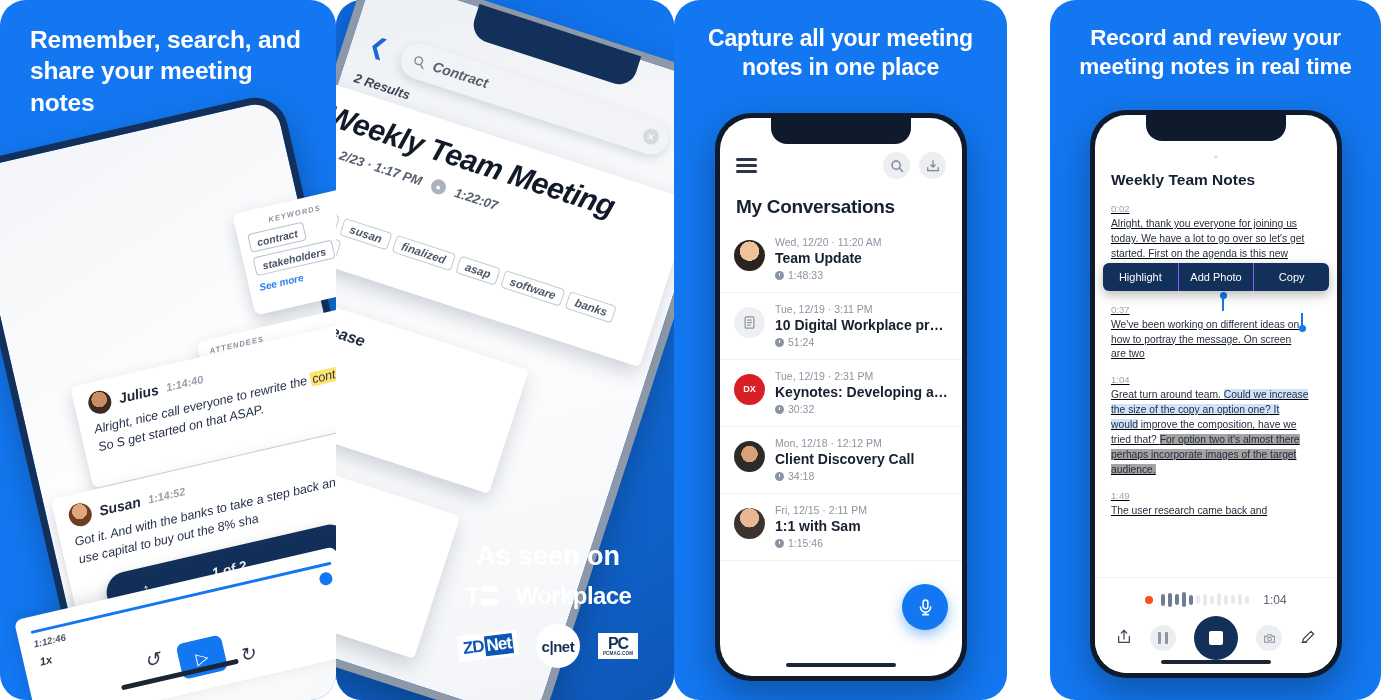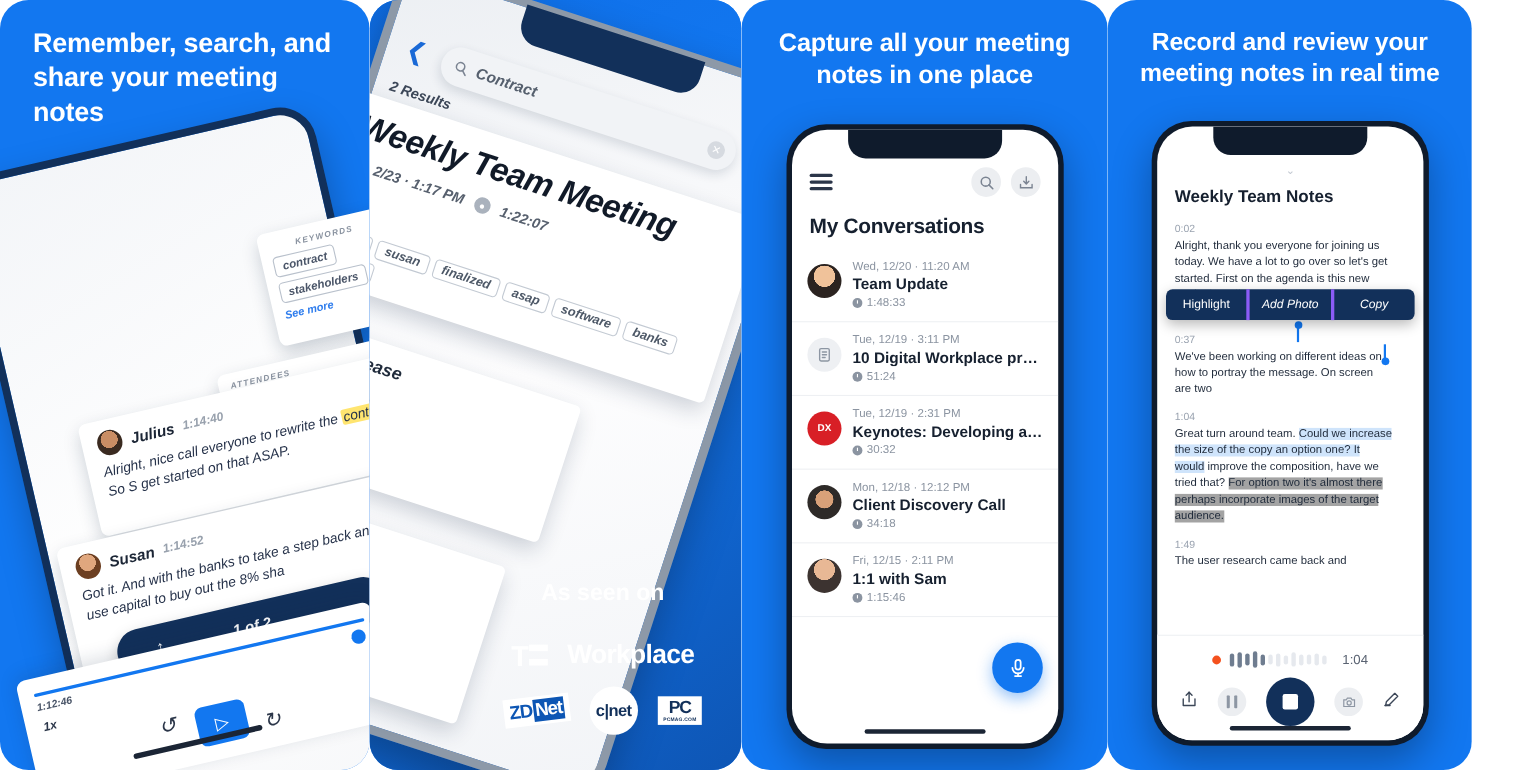--- a/index.html
+++ b/index.html
@@ -29,21 +29,21 @@
     overflow: hidden;
     background: #1277f0;
   }
   
   .p1 { width: 336px; }
   .p1-gap { width: 26px; background:#fff; }
   .p2 { width: 338px; }
   .p2-gap { width: 18px; background:#fff; }
   .p3 { width: 333px; }
   .p3-gap { width: 18px; background:#fff; }
-  .p4 { width: 331px; }
+  .p4 { width: 331px; margin-left: 43px; }
 
   
   .headline {
     position: absolute;
     left: 0; right: 0;
     color: #ffffff;
     font-weight: 700;
     letter-spacing: -0.2px;
     line-height: 1.28;
   }
@@ -291,21 +291,21 @@
     background:#fff; border-radius:5px;
     box-shadow: 0 8px 20px rgba(20,40,70,.2);
     padding: 12px 14px;
     font-size: 16px; font-style:italic; color:#1f2a3a; font-weight:600;
     line-height: 1.5;
   }
   .as-seen {
     position:absolute; right: 16px; bottom: 18px;
     width: 220px; text-align:center; color:#fff;
   }
-  .as-seen-title { font-size: 21px; font-weight: 600; margin-bottom: 31px; }
+  .as-seen-title { font-size: 27px; font-weight: 600; margin-bottom: 10px; }
   .logo-row { display:flex; align-items:center; justify-content:center; gap: 18px; margin-bottom: 14px; }
   .lg-tc { display:flex; align-items:center; gap:1px; }
   .lg-tc .t {
     font-size: 26px; font-weight: 800; color:#fff; line-height: .8;
     letter-spacing: -2px;
   }
   .lg-tc .c {
     display:inline-block; width: 17px; height: 19px;
     border-top: 6px solid #fff; border-bottom: 6px solid #fff;
     margin-left: 1px;
@@ -413,39 +413,39 @@
 
   
   .p4-grab {
     position:absolute; left: 50%; top: 34px; transform: translateX(-50%);
     width: 22px; height: 8px; color:#c2c8d1; font-size: 10px; text-align:center;
   }
   .p4-title {
     position:absolute; left: 16px; top: 56px;
     font-size: 15.5px; font-weight: 600; color:#16202f;
   }
-  .p4-body { position:absolute; left: 16px; right: 28px; top: 88px; }
+  .p4-body { position:absolute; left: 16px; right: 28px; top: 88px; text-decoration: underline; }
   .p4-ts { font-size: 9.5px; color:#9aa3b0; font-weight:500; margin-bottom: 3px; }
   .p4-para {
     font-size: 10.3px; line-height: 1.45; color:#1f2a3a; font-weight: 400;
     margin-bottom: 12px;
   }
   .sel-blue { background: #cfe4fb; }
   .sel-green { background: #a3a3a3; }
   .ctx-menu {
     position:absolute; left: 8px; right: 8px; top: 148px;
     height: 28px; background:#12305a; border-radius: 6px;
     display:flex; align-items:stretch; z-index: 8;
     box-shadow: 0 4px 12px rgba(0,0,0,.28);
   }
   .ctx-item {
     flex: 1 1 0; display:flex; align-items:center; justify-content:center;
     color:#fff; font-size: 11px; font-weight: 500;
   }
-  .ctx-item + .ctx-item { border-left: 3px solid #8b5cf6; font-style: italic; }
+  .ctx-item + .ctx-item { border-left: 1px solid #8b5cf6; }
   .sel-caret {
     position:absolute; width: 2px; background:#1277f0;
   }
   .sel-caret::before {
     content:''; position:absolute; left:-2.5px;
     width: 7px; height: 7px; border-radius:50%; background:#1277f0;
   }
   .caret-a { height: 13px; }
   .caret-a::before { top: -6px; }
   .caret-b { height: 13px; }

